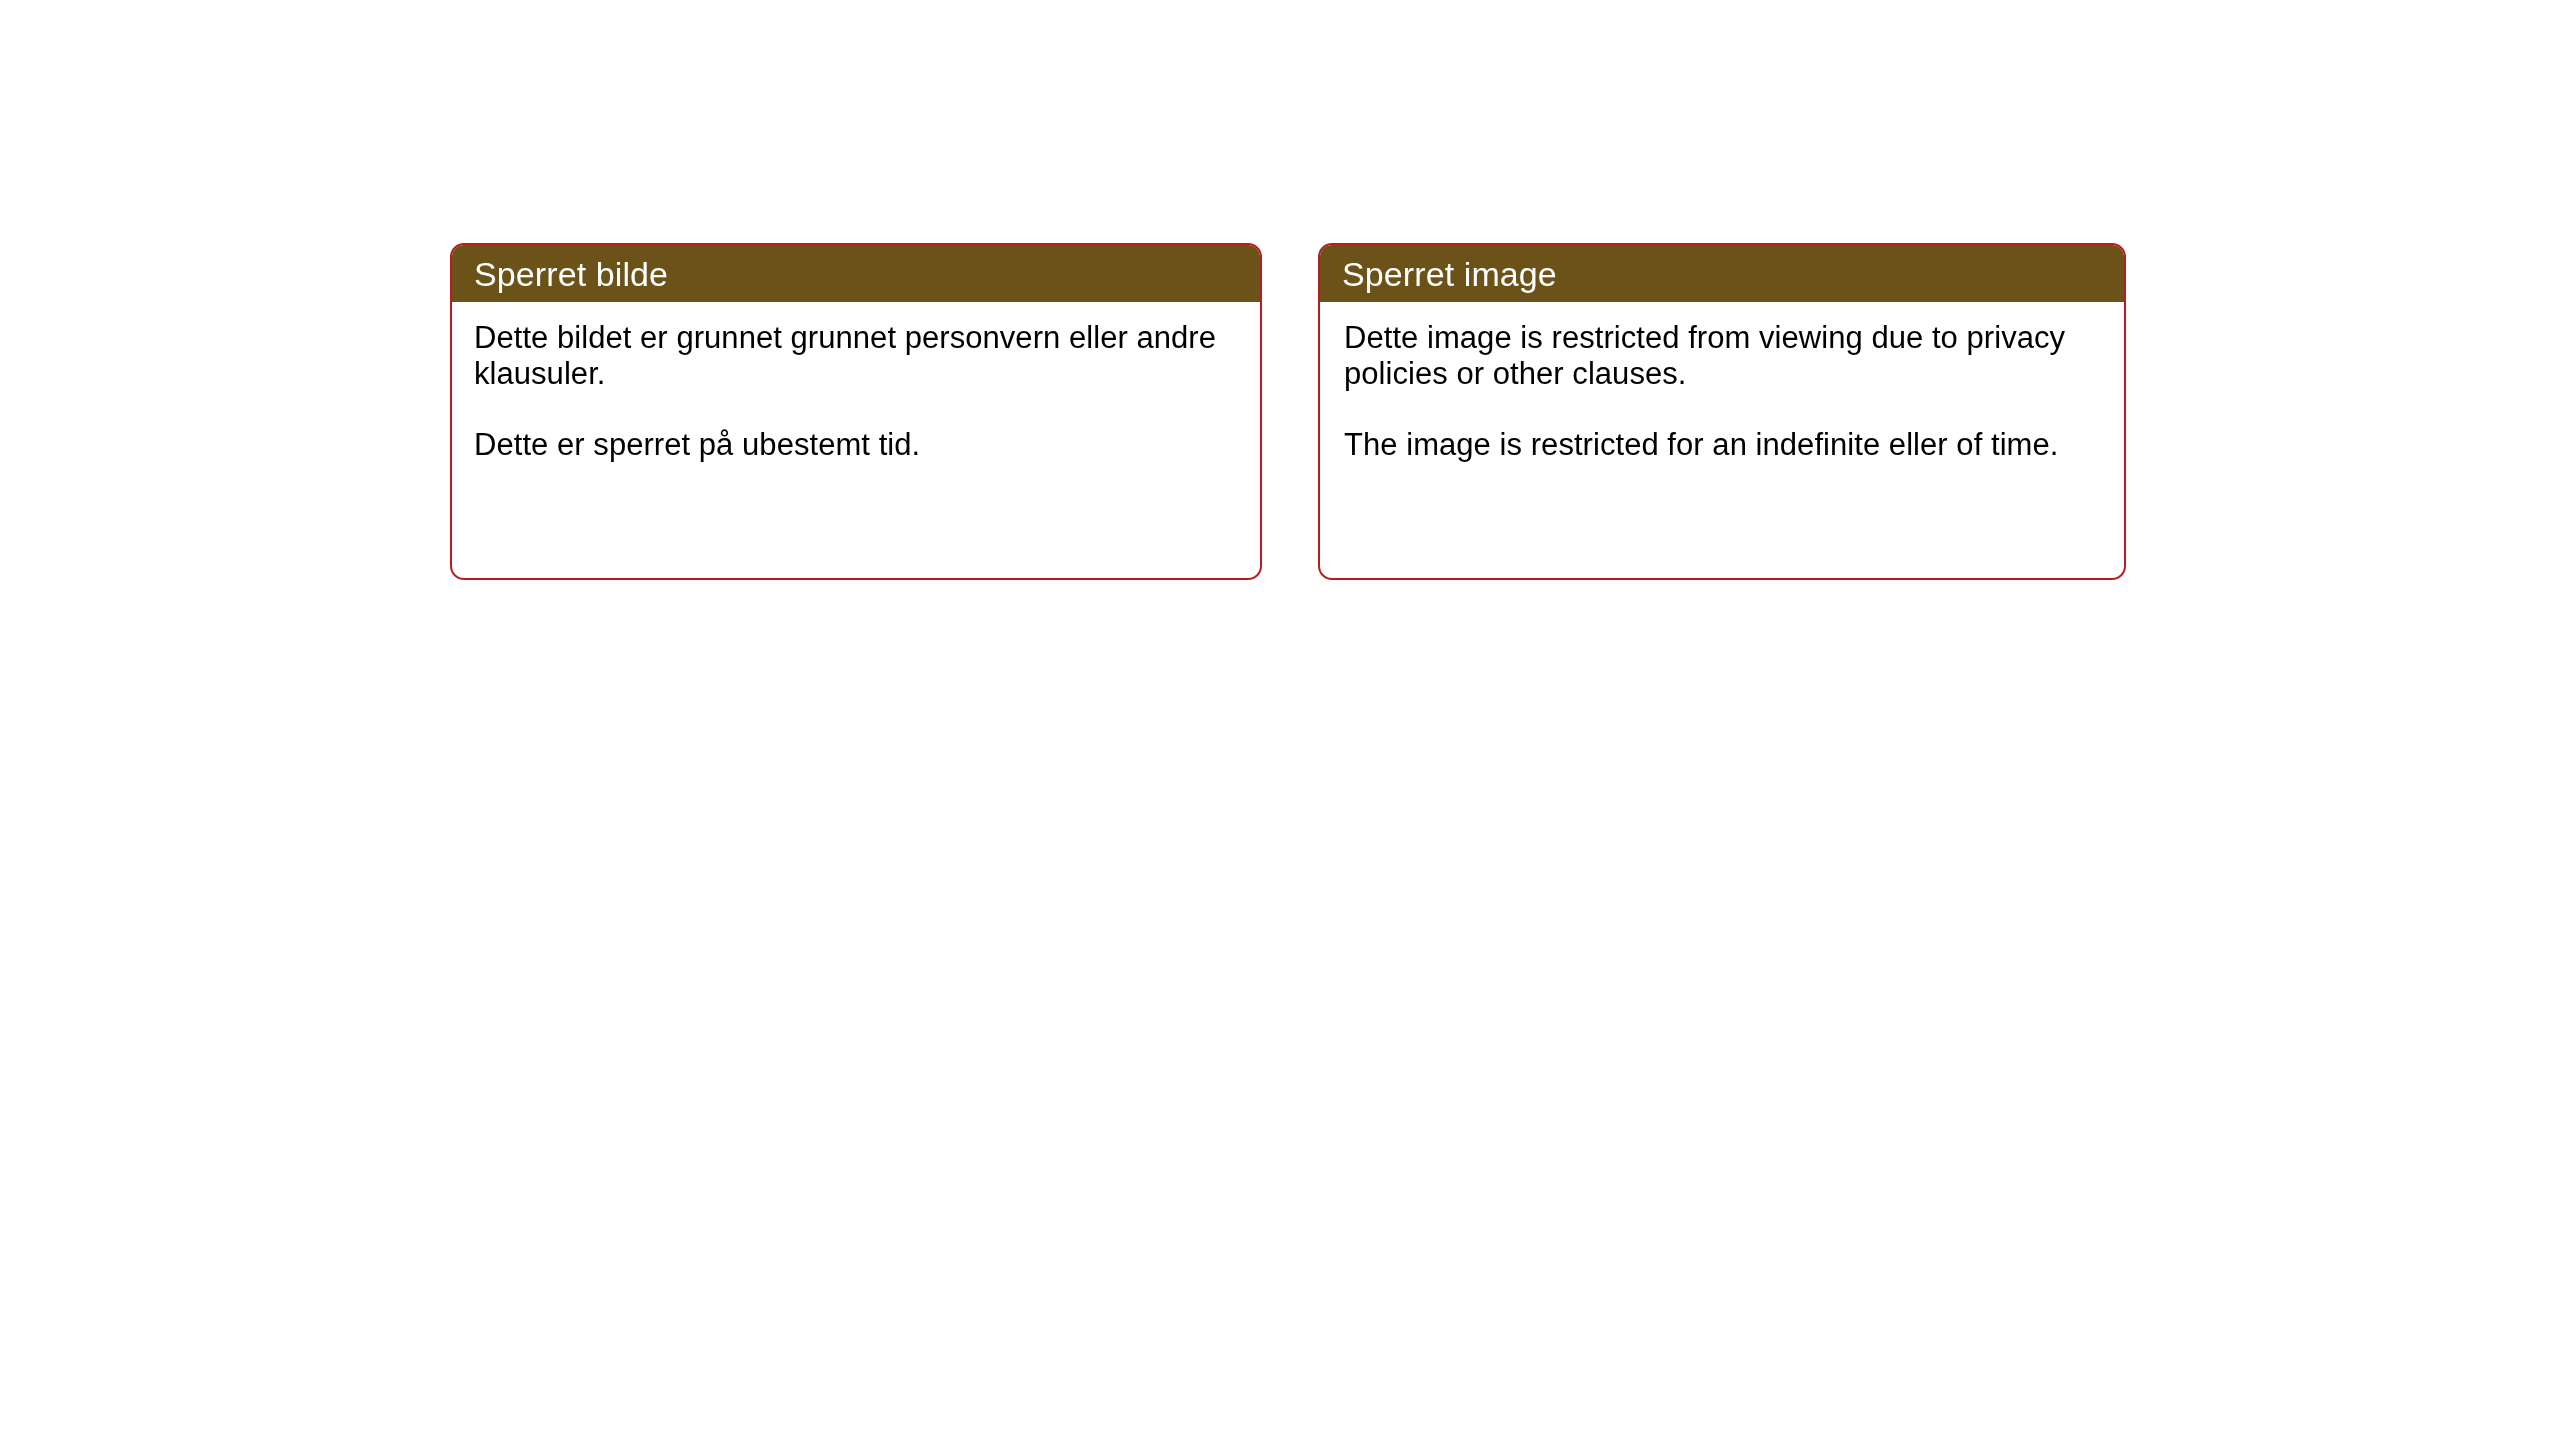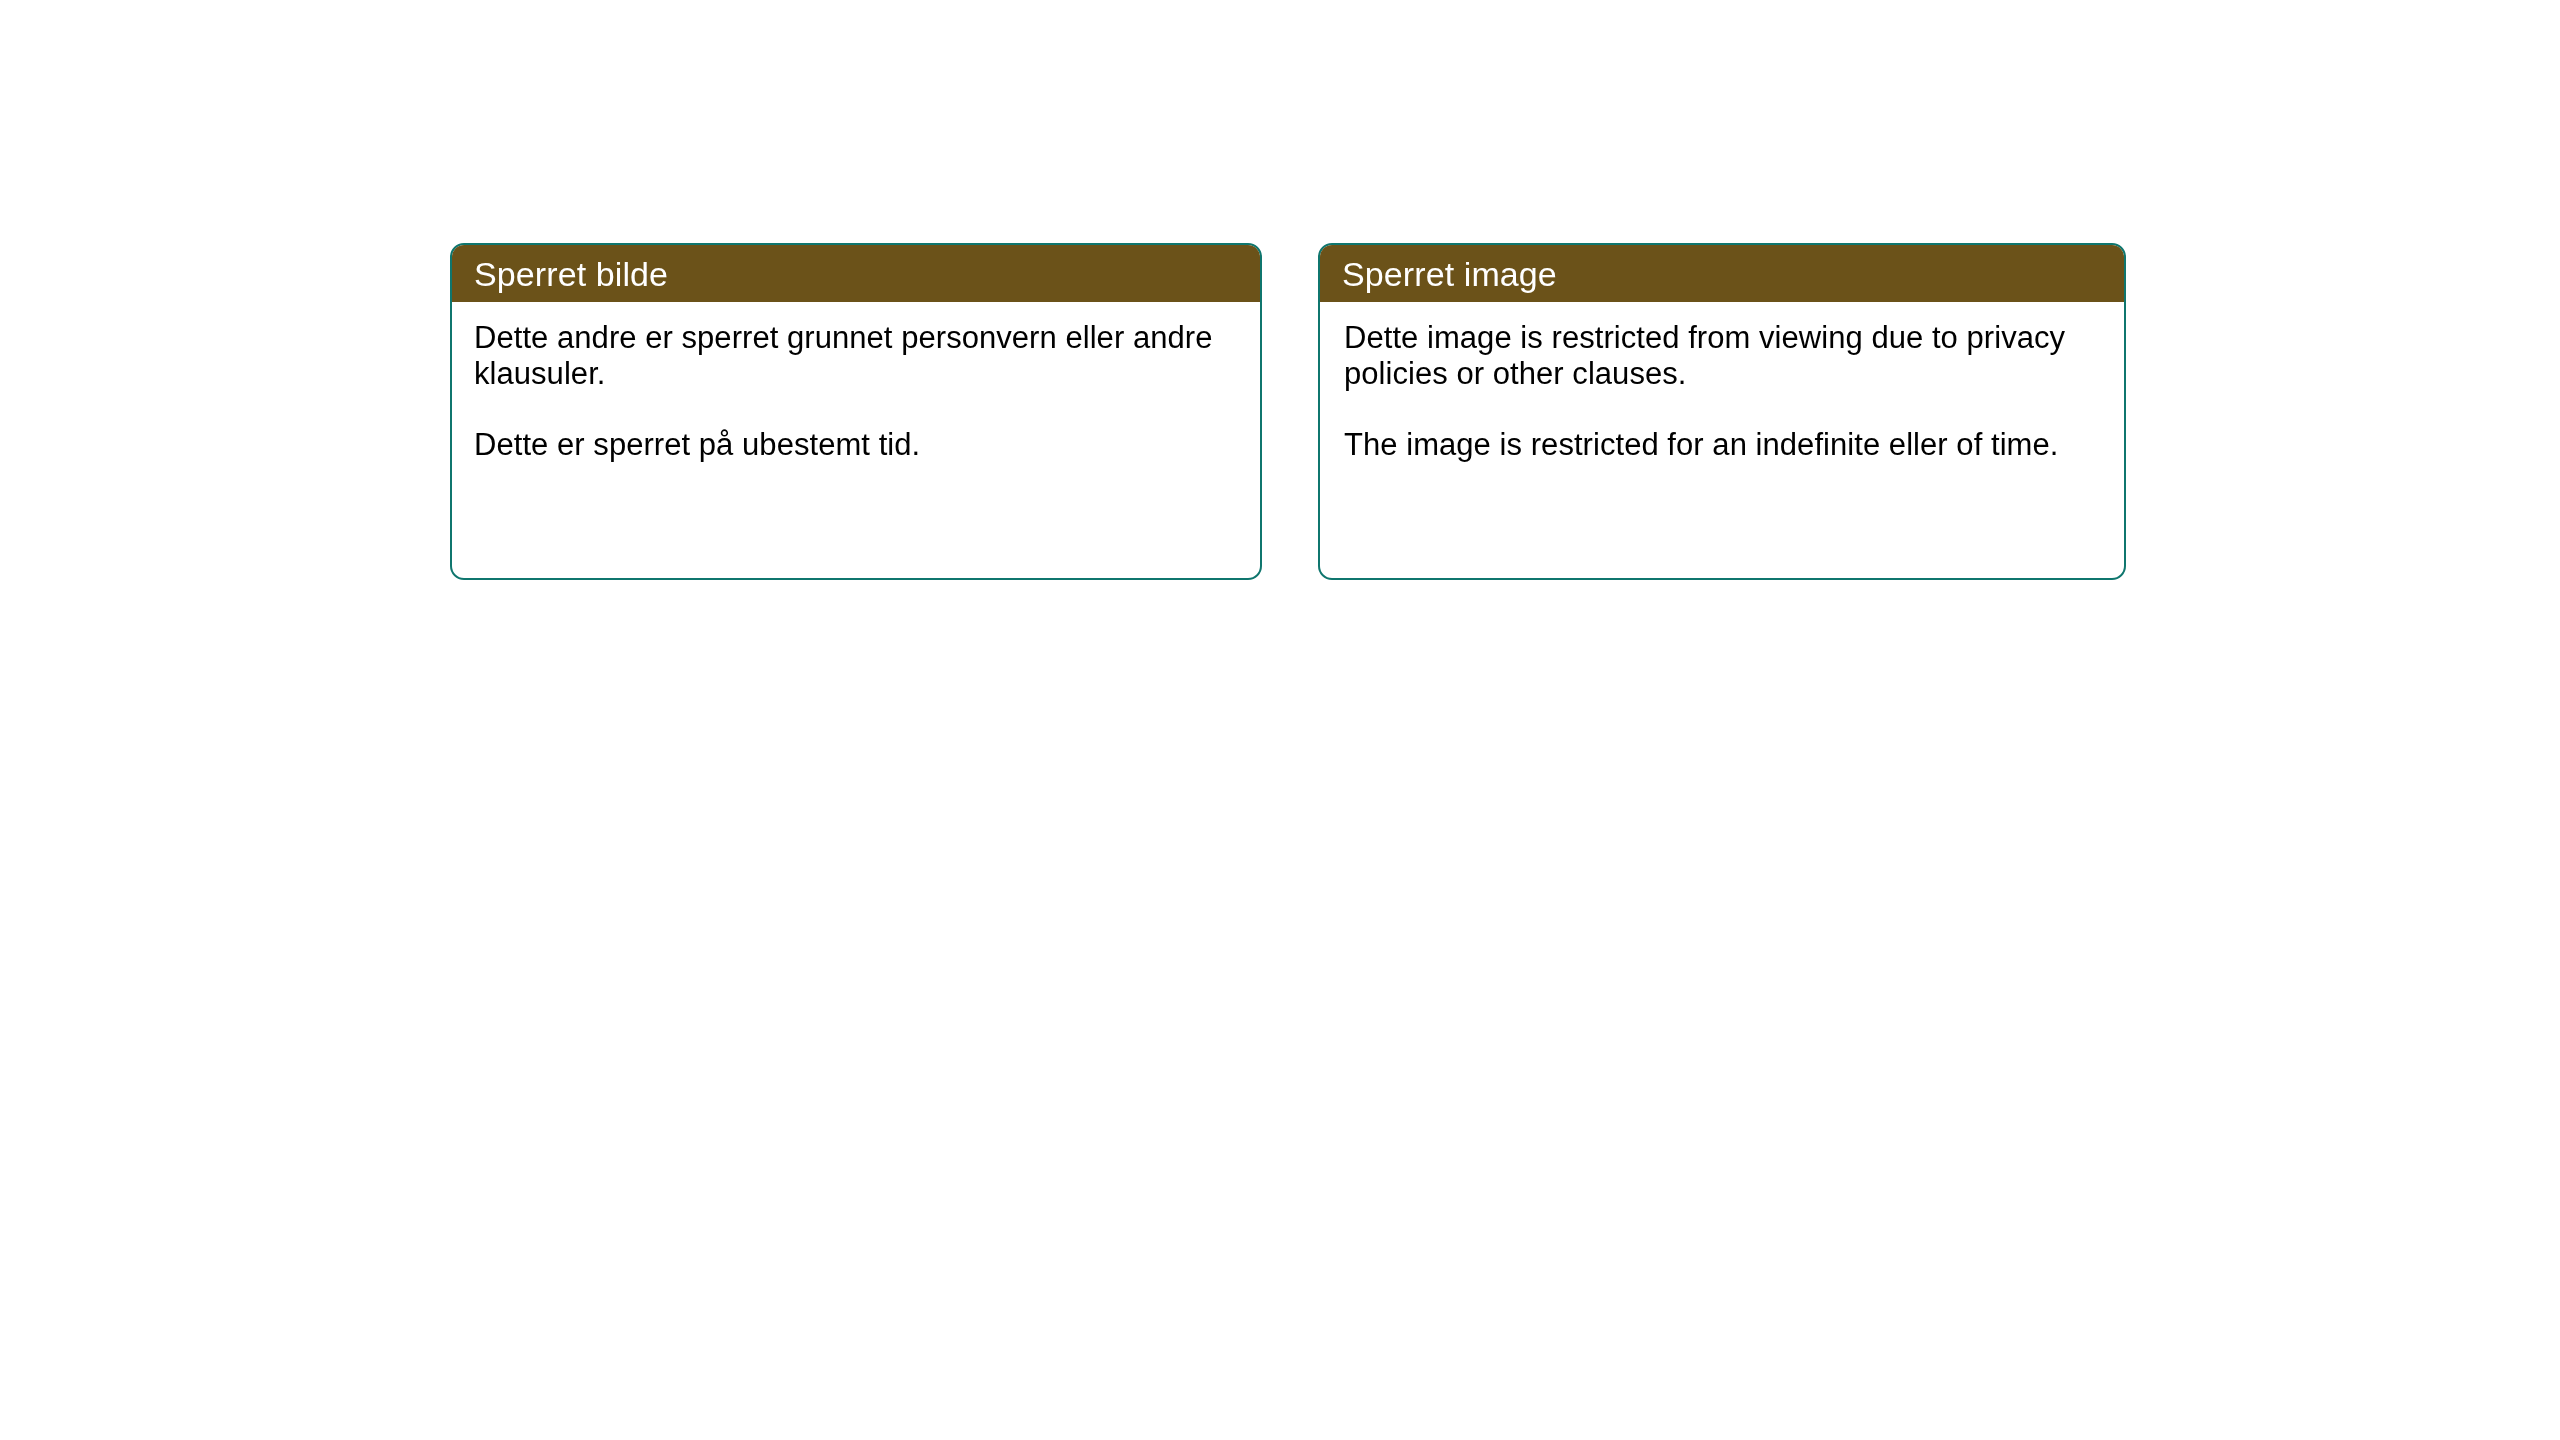--- a/index.html
+++ b/index.html
@@ -22,21 +22,21 @@
     top: 0;
     width: 2560px;
     height: 1440px;
   }
 
   
   .card {
     position: absolute;
     box-sizing: border-box;
     background: #ffffff;
-    border: 2px solid #0f766e;
+    border: 2px solid #b91c1c;
     border-radius: 14px;
     overflow: hidden;
   }
 
   .card-header {
     box-sizing: border-box;
     background: #6b5219;
     height: 57px;
     padding: 0 0 0 22px;
     display: flex;
@@ -96,21 +96,21 @@
 
 <div id="stage">
 
   <section class="card" id="card-blocked-image-no">
 
     <div class="card-header">
       <h2 class="card-title">Sperret bilde</h2>
     </div>
 
     <div class="card-body">
-      <p class="card-paragraph">Dette andre er sperret grunnet personvern eller andre klausuler.</p>
+      <p class="card-paragraph">Dette bildet er grunnet grunnet personvern eller andre klausuler.</p>
       <div class="paragraph-gap"></div>
       <p class="card-paragraph">Dette er sperret på ubestemt tid.</p>
     </div>
 
   </section>
 
   <section class="card" id="card-blocked-image-en">
 
     <div class="card-header">
       <h2 class="card-title">Sperret image</h2>

